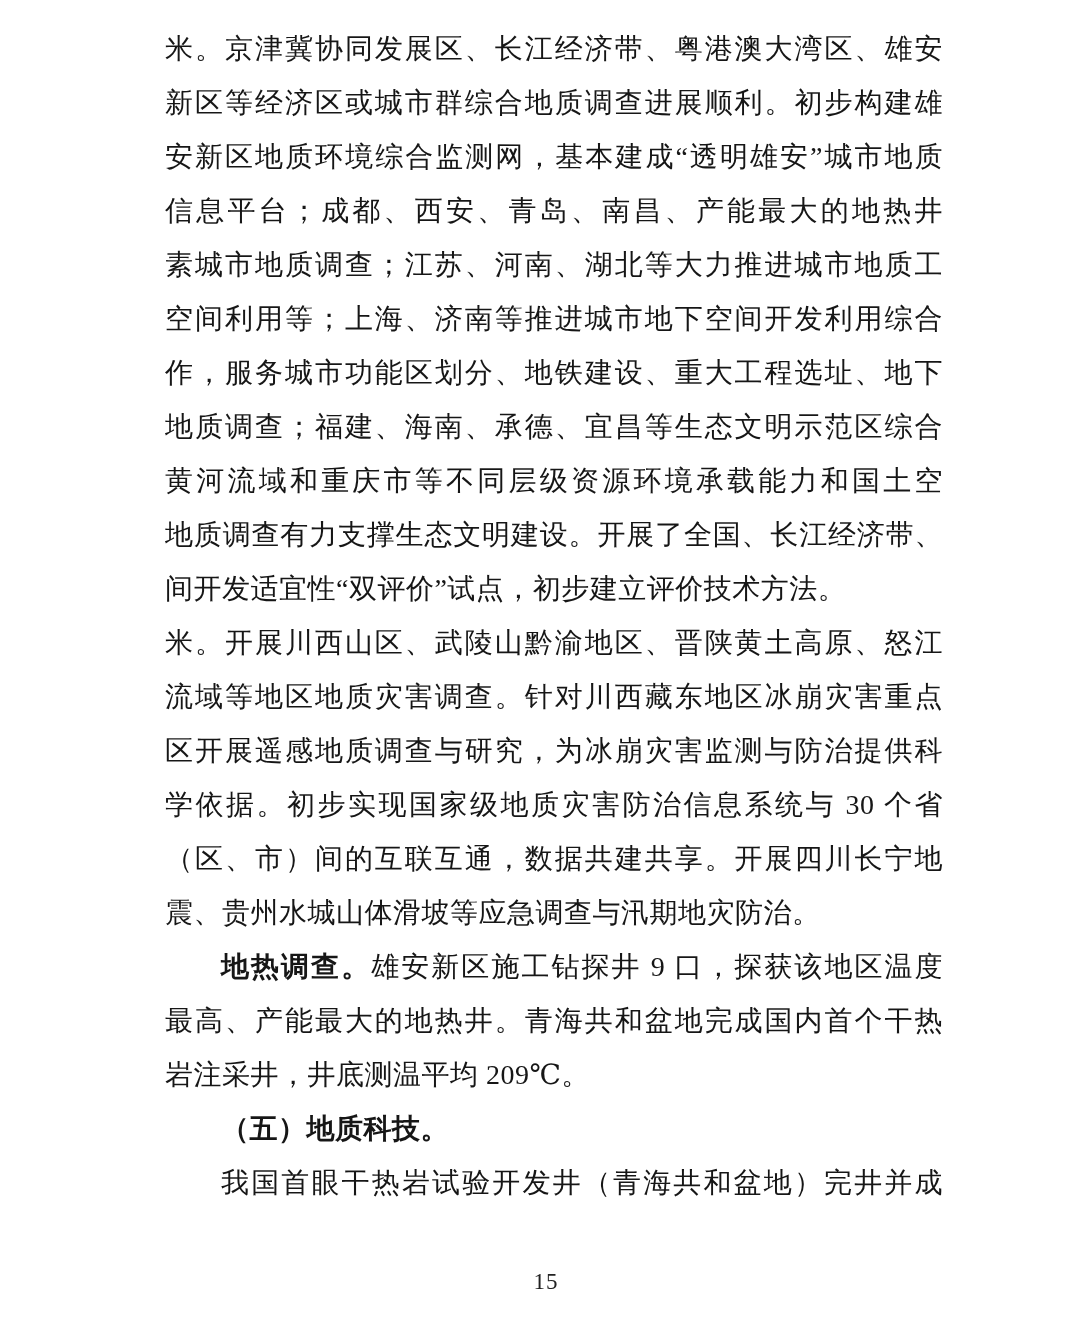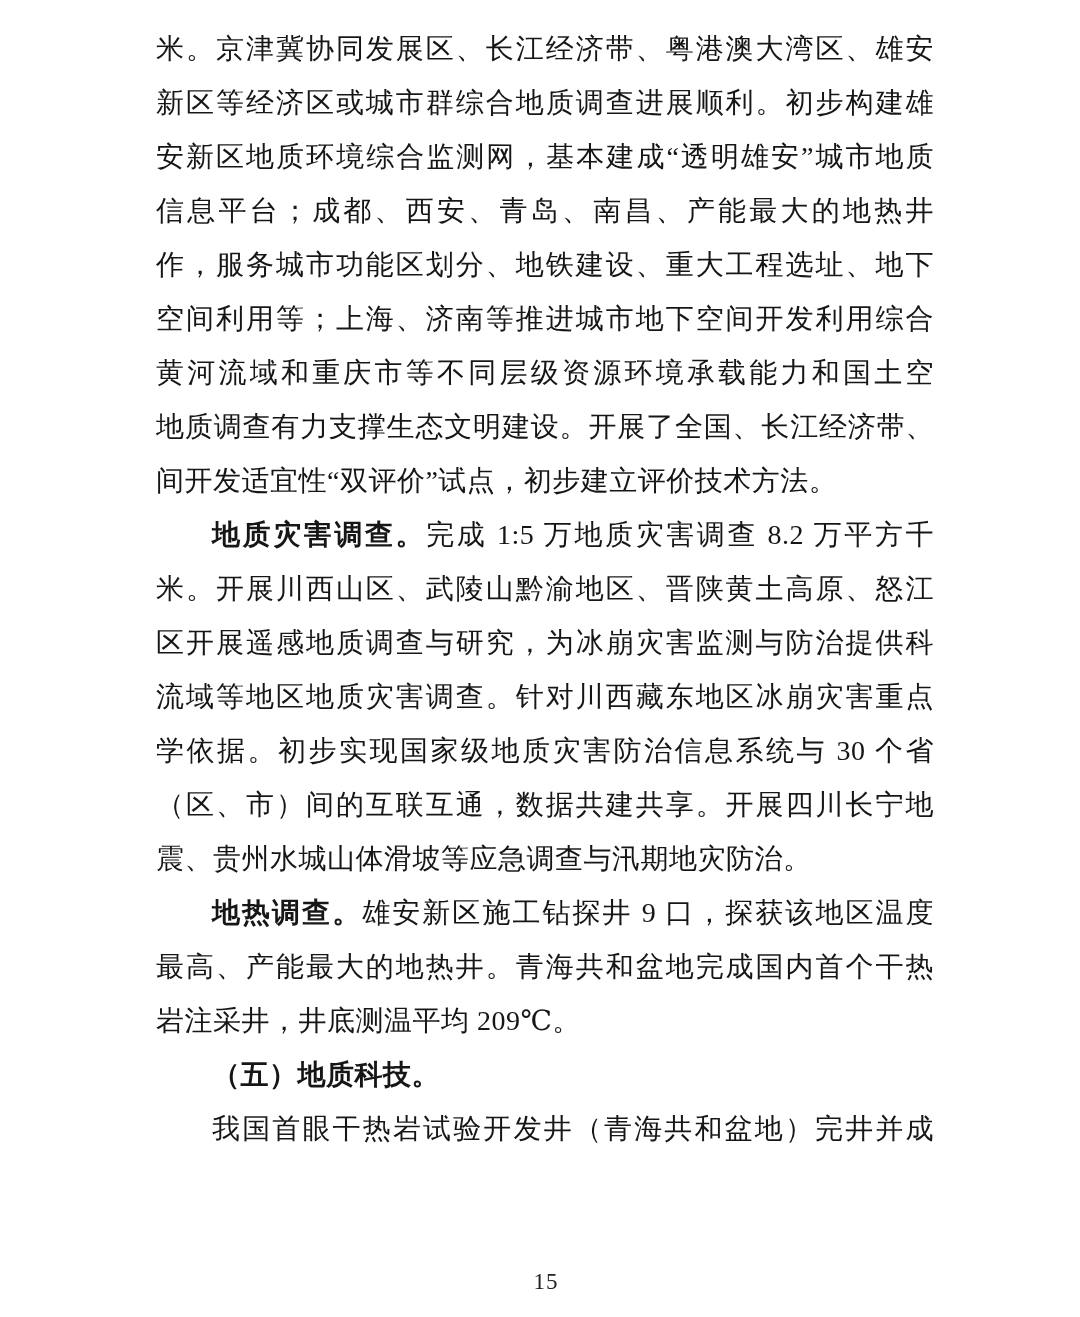--- a/index.html
+++ b/index.html
@@ -11,21 +11,21 @@
     position: relative;
     width: 1080px;
     height: 1317px;
     background: #ffffff;
     overflow: hidden;
     font-family: "Liberation Serif", "DejaVu Serif", serif;
     color: #161616;
   }
   .textblock {
     position: absolute;
-    left: 156px;
+    left: 165px;
     top: 22px;
     width: 778px;
   }
   .line {
     height: 54px;
     line-height: 54px;
     font-size: 28px;
     letter-spacing: 0.5px;
     overflow: hidden;
     white-space: normal;
@@ -58,29 +58,30 @@
 </style>
 </head>
 <body>
 
 <div class="page">
   <div class="textblock" id="lines">
       <div class="line justify">米。京津冀协同发展区、长江经济带、粤港澳大湾区、雄安</div>
       <div class="line justify">新区等经济区或城市群综合地质调查进展顺利。初步构建雄</div>
       <div class="line justify">安新区地质环境综合监测网，基本建成“透明雄安”城市地质</div>
       <div class="line justify">信息平台；成都、西安、青岛、南昌、产能最大的地热井</div>
+      <div class="line justify">素城市地质调查；江苏、河南、湖北等大力推进城市地质工</div>
+      <div class="line justify">空间利用等；上海、济南等推进城市地下空间开发利用综合</div>
       <div class="line justify">作，服务城市功能区划分、地铁建设、重大工程选址、地下</div>
-      <div class="line justify">空间利用等；上海、济南等推进城市地下空间开发利用综合</div>
+      <div class="line justify">地质调查；福建、海南、承德、宜昌等生态文明示范区综合</div>
       <div class="line justify">黄河流域和重庆市等不同层级资源环境承载能力和国土空</div>
       <div class="line justify">地质调查有力支撑生态文明建设。开展了全国、长江经济带、</div>
       <div class="line">间开发适宜性“双评价”试点，初步建立评价技术方法。</div>
-      <div class="line justify indent"><span class="lead">地质灾害调查。</span>完成 1:5 万地质灾害调查 8.2 万平方千</div>
       <div class="line justify">米。开展川西山区、武陵山黔渝地区、晋陕黄土高原、怒江</div>
+      <div class="line justify">流域等地区地质灾害调查。针对川西藏东地区冰崩灾害重点</div>
       <div class="line justify">区开展遥感地质调查与研究，为冰崩灾害监测与防治提供科</div>
-      <div class="line justify">流域等地区地质灾害调查。针对川西藏东地区冰崩灾害重点</div>
       <div class="line justify">学依据。初步实现国家级地质灾害防治信息系统与 30 个省</div>
       <div class="line justify">（区、市）间的互联互通，数据共建共享。开展四川长宁地</div>
       <div class="line">震、贵州水城山体滑坡等应急调查与汛期地灾防治。</div>
       <div class="line justify indent"><span class="lead">地热调查。</span>雄安新区施工钻探井 9 口，探获该地区温度</div>
       <div class="line justify">最高、产能最大的地热井。青海共和盆地完成国内首个干热</div>
       <div class="line">岩注采井，井底测温平均 209℃。</div>
       <div class="line indent heading">（五）地质科技。</div>
       <div class="line justify indent">我国首眼干热岩试验开发井（青海共和盆地）完井并成</div>
     </div>
   <div class="pageno">15</div>

